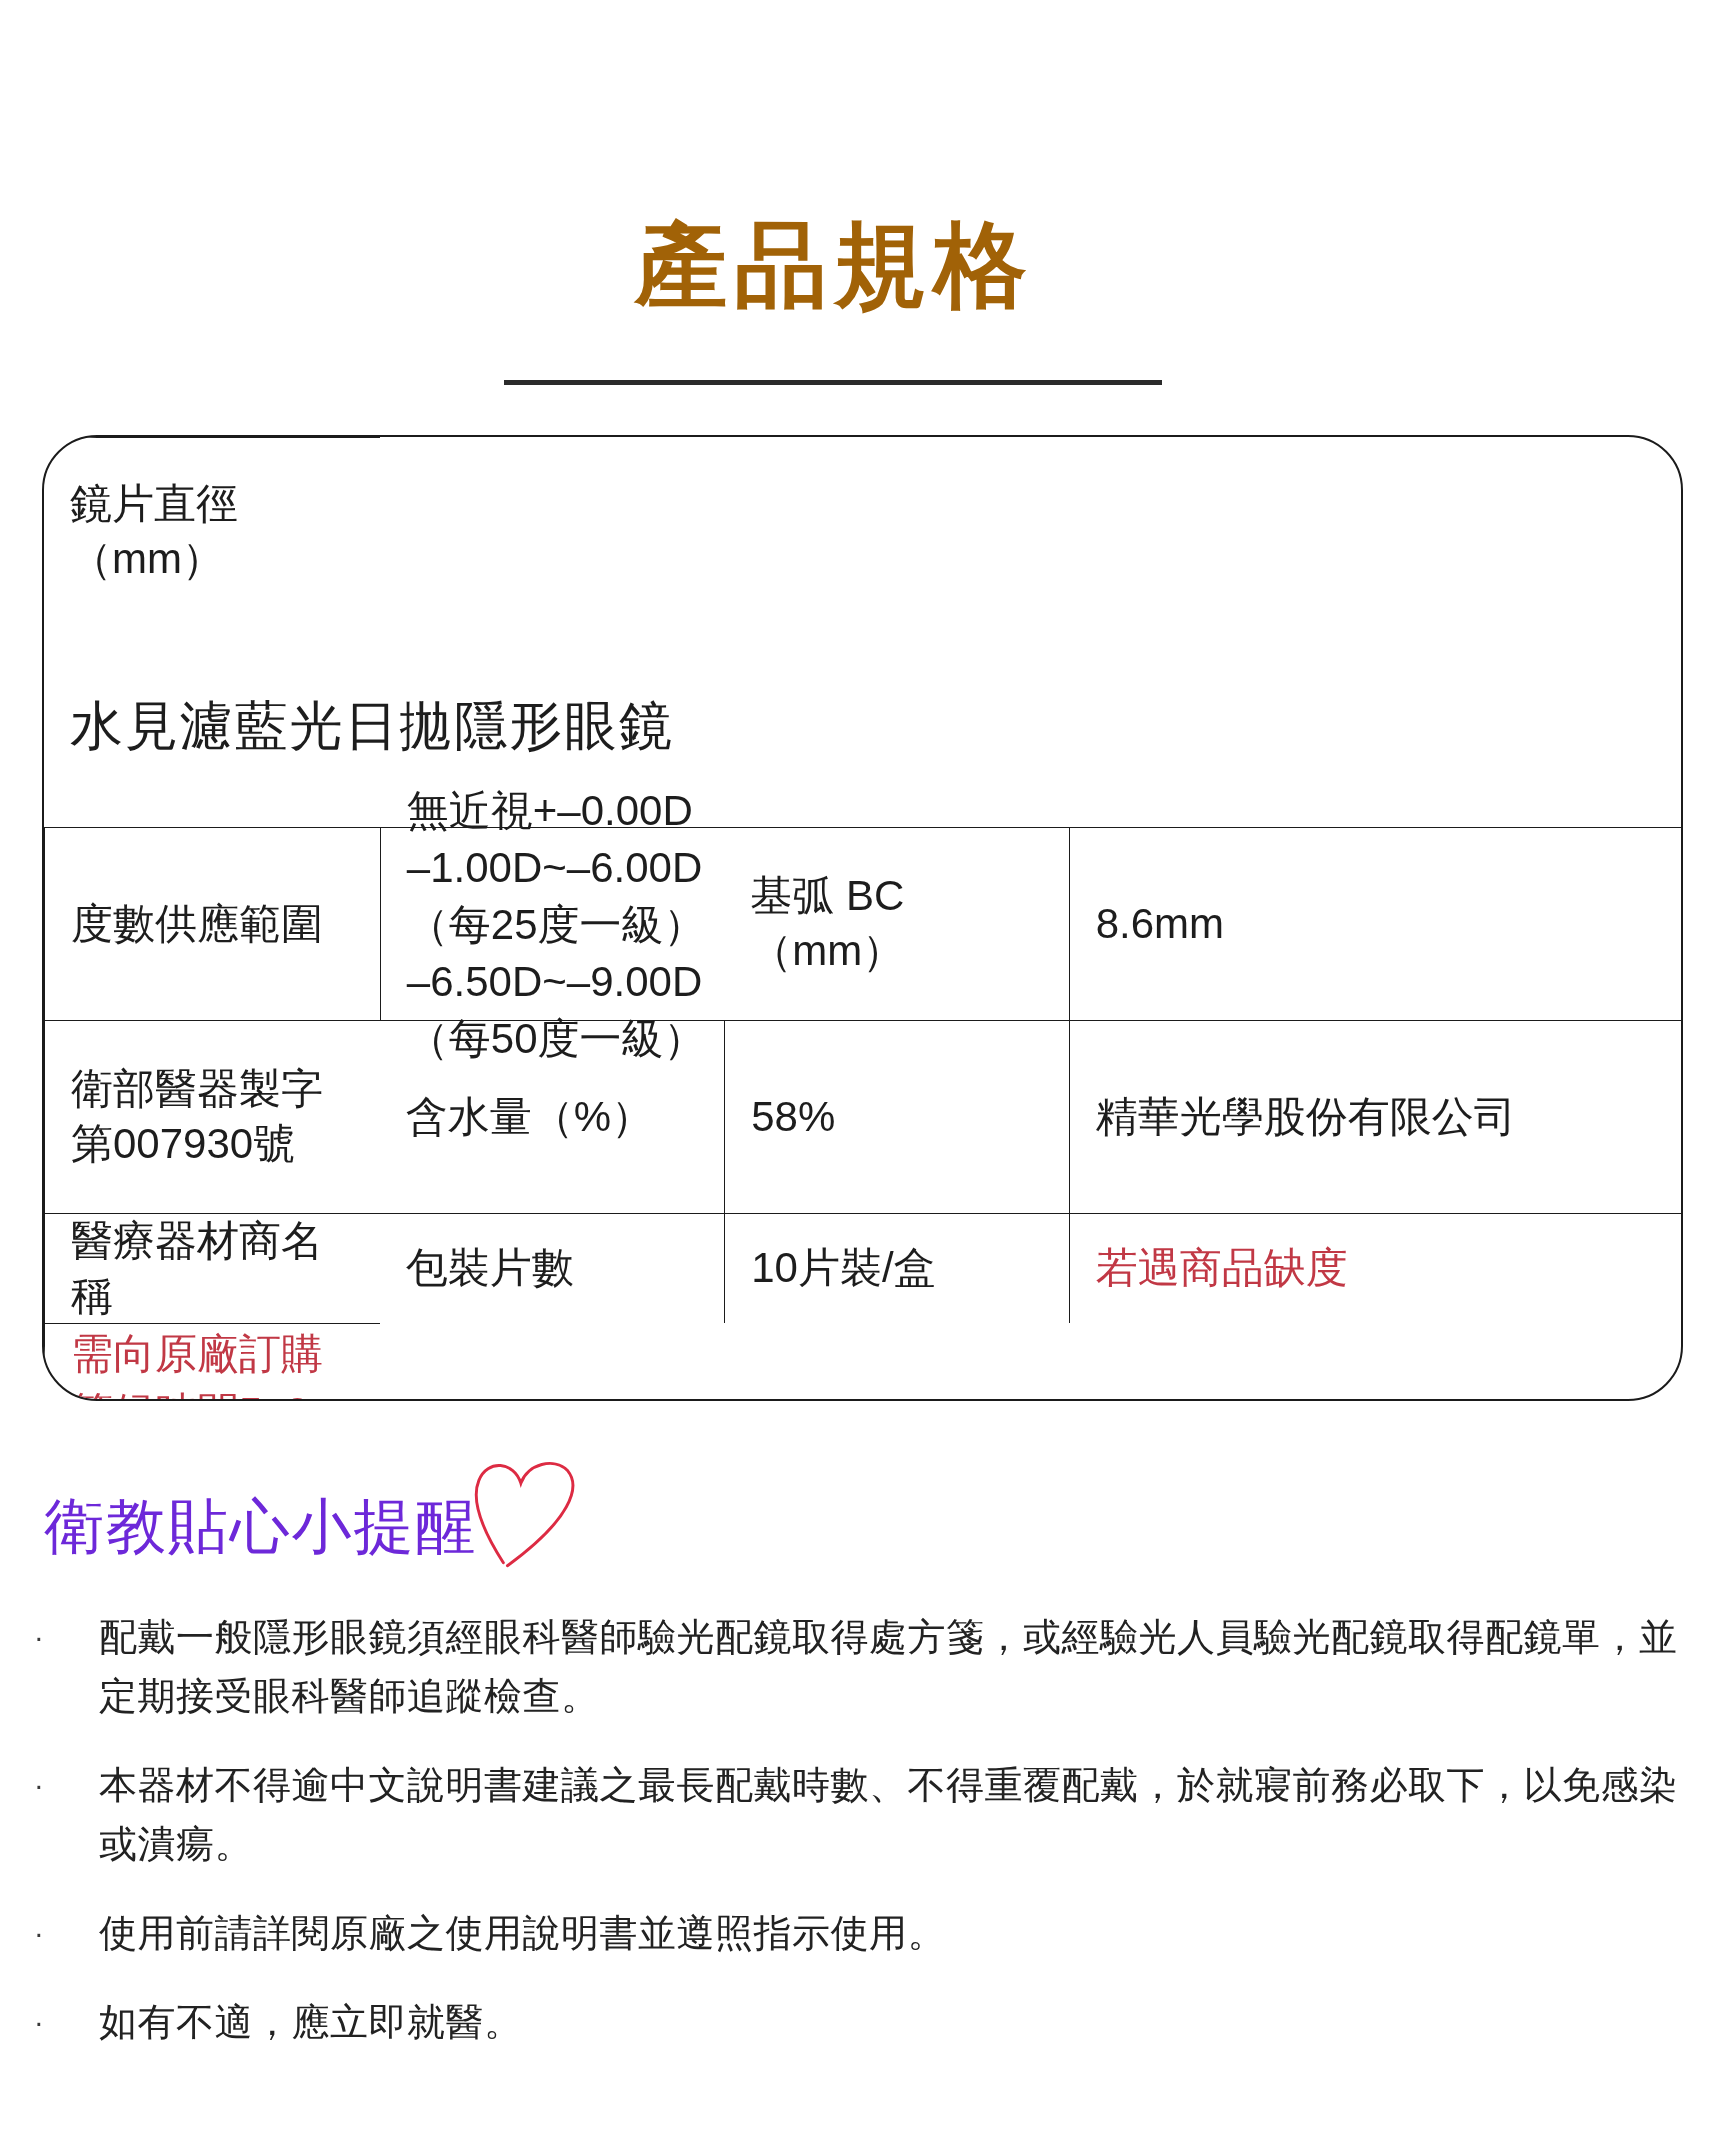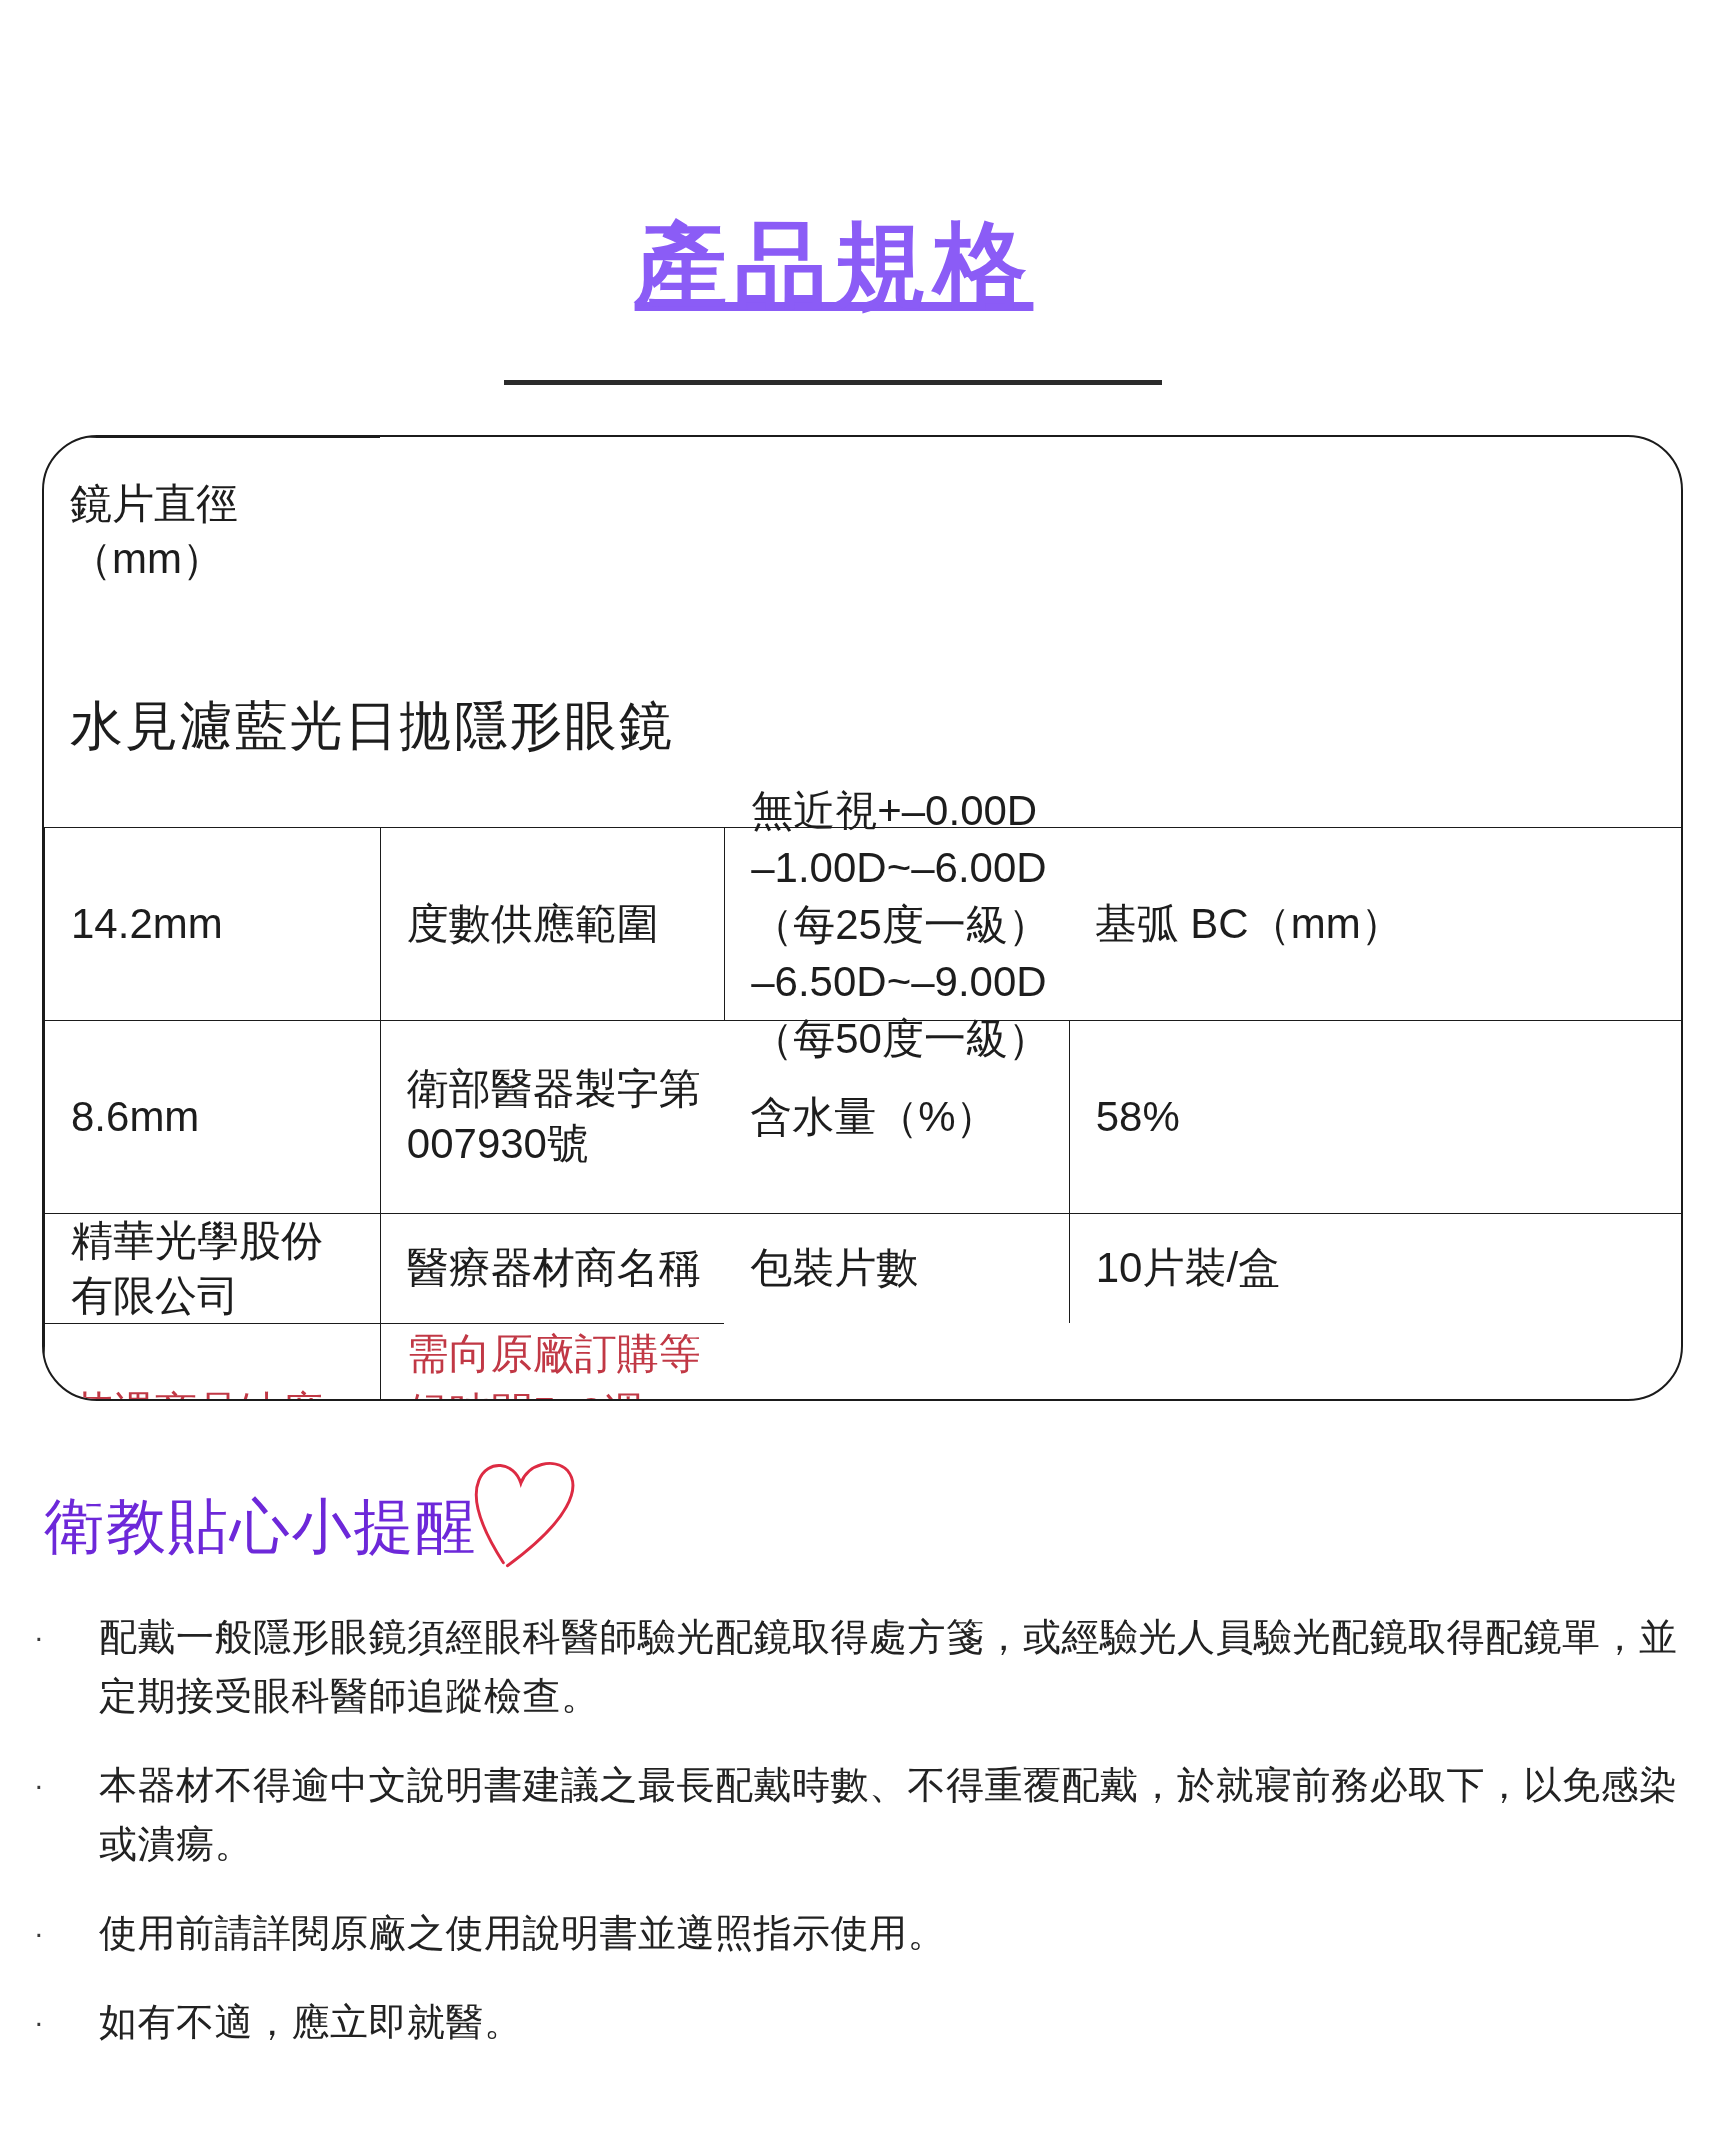--- a/index.html
+++ b/index.html
@@ -9,21 +9,21 @@
     font-family:"Liberation Sans",sans-serif;
     color:#1d1d1d;
     overflow:hidden;
   }
 
   
   .page-title{
     position:absolute;top:210px;left:0;width:1668px;
     text-align:center;
     font-size:93px;line-height:1.2;font-weight:700;
-    letter-spacing:6.7px;color:#8b5cf6;text-decoration:underline;
+    letter-spacing:6.7px;color:#a16207;
   }
   .title-underline{
     position:absolute;top:380px;left:504px;
     width:658px;height:4.8px;background:#2b2b2b;
   }
 
   
   .spec-card{
     position:absolute;top:435px;left:42px;
     width:1641px;height:966px;
@@ -85,21 +85,20 @@
 
 <div class="page-title">產品規格</div>
 <div class="title-underline"></div>
 
 <div class="spec-card">
   <div class="spec-grid">
 
     <div class="cell">鏡片直徑（mm）</div>
 
     <div class="cell product">水見濾藍光日拋隱形眼鏡</div>
-    <div class="cell v">14.2mm</div>
     <div class="cell v">度數供應範圍</div>
     <div class="cell v multi">
       <div>無近視+–0.00D</div>
       <div>–1.00D~–6.00D （每25度一級）</div>
       <div>–6.50D~–9.00D （每50度一級）</div>
     </div>
 
     <div class="cell">基弧 BC（mm）</div>
     <div class="cell v">8.6mm</div>
     <div class="cell v">衛部醫器製字第007930號</div>

